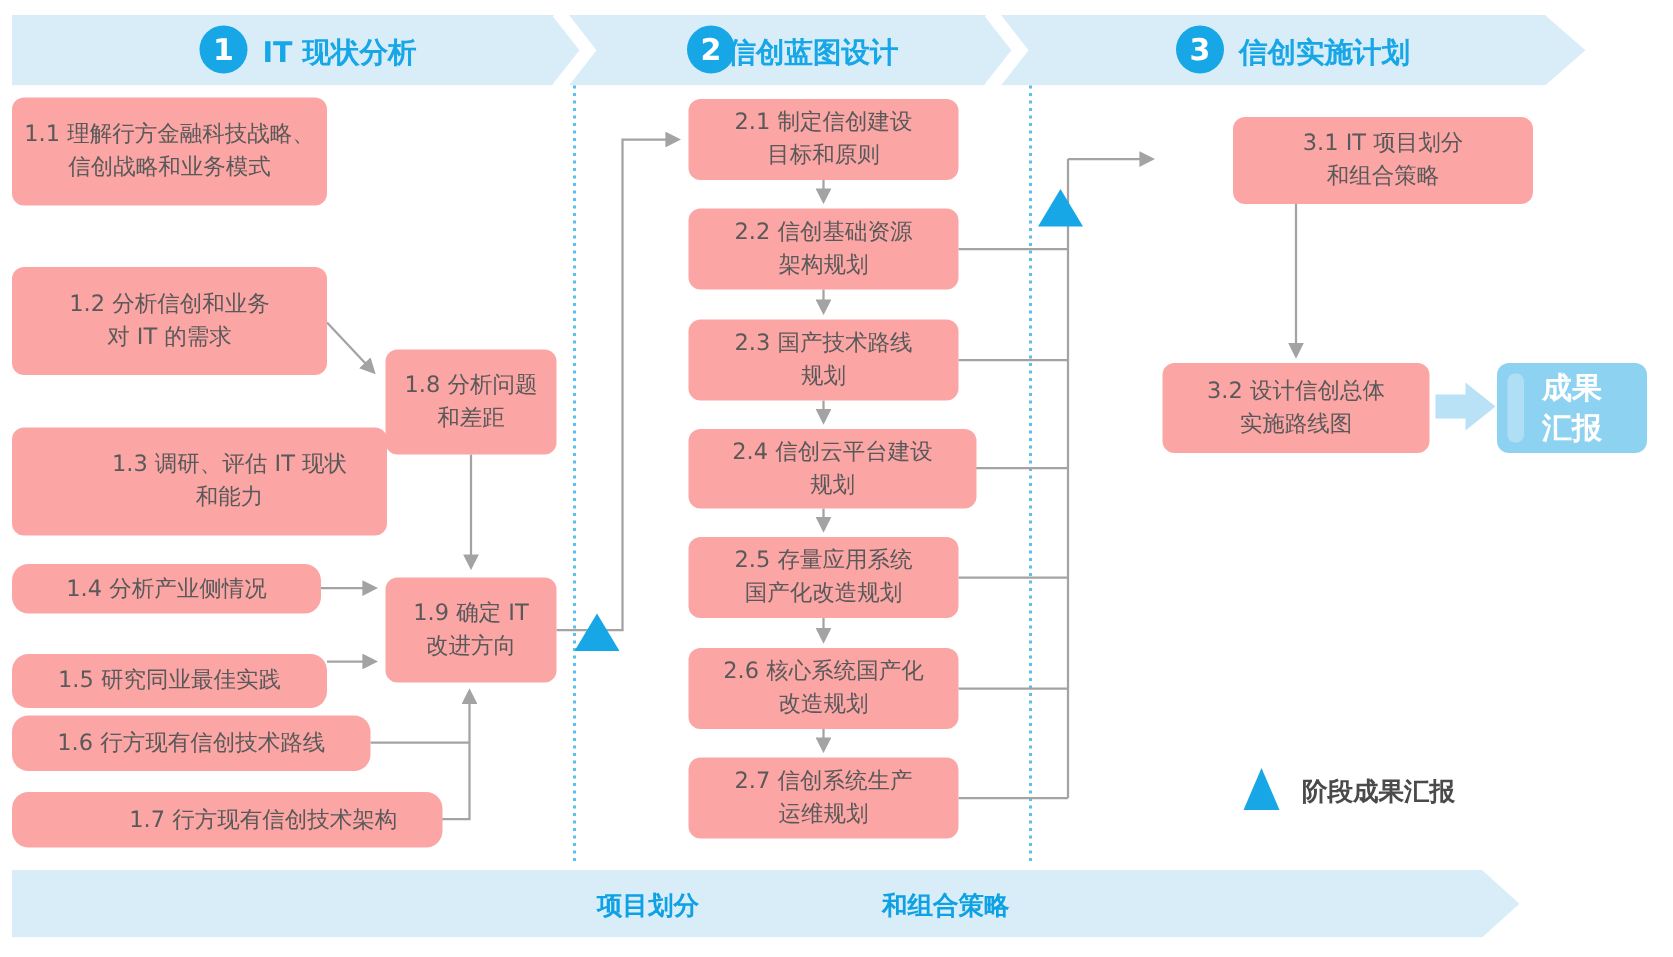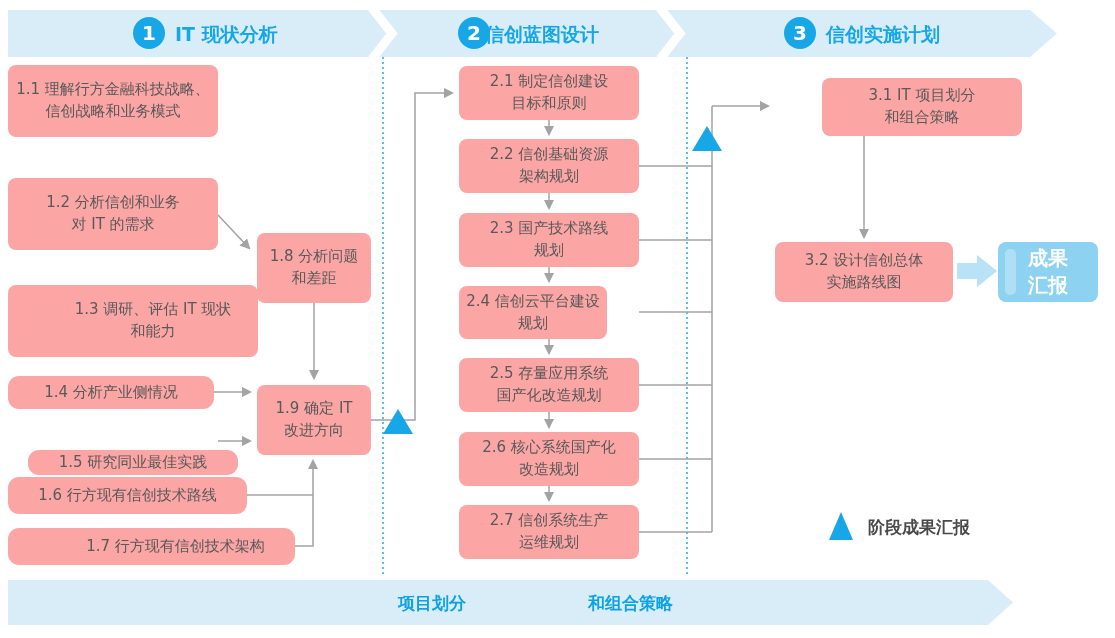--- a/index.html
+++ b/index.html
@@ -92,35 +92,35 @@
   <div class="phase-title" style="left:485px;top:22px;">信创蓝图设计</div>
   <div class="phase-title" style="left:826px;top:22px;">信创实施计划</div>
 
   <div class="gbox" style="left:8px;top:65px;width:210px;height:72px;">1.1 理解行方金融科技战略、
 信创战略和业务模式</div>
   <div class="gbox" style="left:8px;top:178px;width:210px;height:72px;">1.2 分析信创和业务
 对 IT 的需求</div>
   <div class="gbox" style="left:8px;top:285px;width:210px;height:72px;padding-left:40px;">1.3 调研、评估 IT 现状
 和能力</div>
   <div class="gbox pill" style="left:8px;top:376px;width:206px;height:33px;">1.4 分析产业侧情况</div>
-  <div class="gbox pill" style="left:8px;top:450px;width:210px;height:25px;margin-left:20px;">1.5 研究同业最佳实践</div>
+  <div class="gbox pill" style="left:8px;top:436px;width:210px;height:36px;">1.5 研究同业最佳实践</div>
   <div class="gbox pill" style="left:8px;top:477px;width:239px;height:37px;">1.6 行方现有信创技术路线</div>
   <div class="gbox pill" style="left:8px;top:528px;width:239px;height:37px;padding-left:48px;">1.7 行方现有信创技术架构</div>
   <div class="gbox" style="left:257px;top:233px;width:114px;height:70px;">1.8 分析问题
 和差距</div>
   <div class="gbox" style="left:257px;top:385px;width:114px;height:70px;">1.9 确定 IT
 改进方向</div>
 
   <div class="gbox" style="left:459px;top:66px;width:180px;height:54px;">2.1 制定信创建设
 目标和原则</div>
   <div class="gbox" style="left:459px;top:139px;width:180px;height:54px;">2.2 信创基础资源
 架构规划</div>
   <div class="gbox" style="left:459px;top:213px;width:180px;height:54px;">2.3 国产技术路线
 规划</div>
-  <div class="gbox" style="left:459px;top:286px;width:148px;height:53px;">2.4 信创云平台建设
+  <div class="gbox" style="left:459px;top:286px;width:192px;height:53px;">2.4 信创云平台建设
 规划</div>
   <div class="gbox" style="left:459px;top:358px;width:180px;height:54px;">2.5 存量应用系统
 国产化改造规划</div>
   <div class="gbox" style="left:459px;top:432px;width:180px;height:54px;">2.6 核心系统国产化
 改造规划</div>
   <div class="gbox" style="left:459px;top:505px;width:180px;height:54px;">2.7 信创系统生产
 运维规划</div>
 
   <div class="gbox" style="left:775px;top:78px;width:200px;height:58px;margin-left:47px;">3.1 IT 项目划分
 和组合策略</div>

